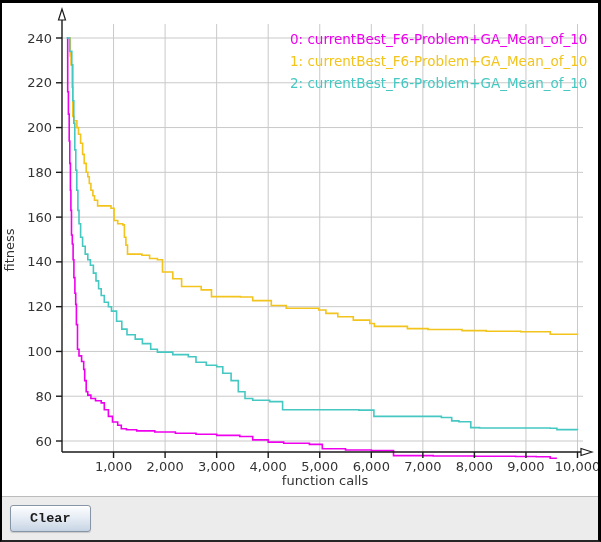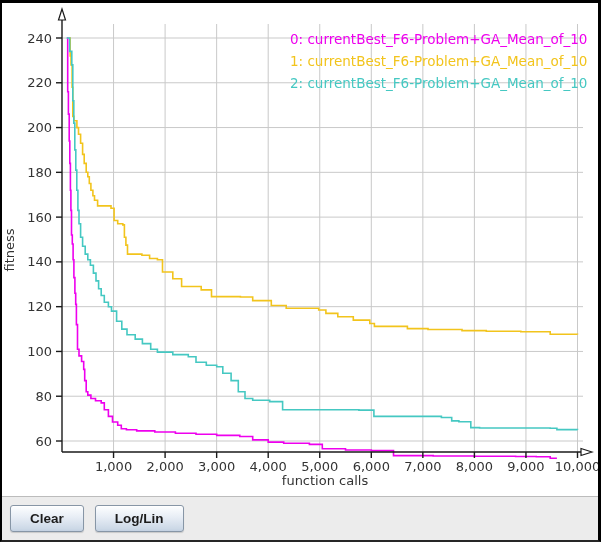--- a/index.html
+++ b/index.html
@@ -17,21 +17,21 @@
   .chart-area{
     position:relative;width:596px;height:493px;background:#ffffff;overflow:hidden;
   }
   .chart-area svg{display:block;}
   .footer{
     width:596px;height:44px;background:#ececec;border-top:1px solid #bcbcbc;
     display:flex;align-items:center;gap:11px;padding:0 0 0 8px;
   }
   .jbutton{
     height:27px;padding:0 19px;
-    font-family:Liberation Sans, sans-serif;
+    font-family:Liberation Mono, monospace;
     font-size:13.5px;font-weight:bold;color:#1c1c1c;
     background:linear-gradient(to bottom,#fdfeff 0%,#e7edf5 45%,#cdd9e7 90%,#c3d1e1 100%);
     border:1px solid #8796a6;border-radius:3px;
     box-shadow:inset 0 1px 0 rgba(255,255,255,.9), 0 1px 1px rgba(0,0,0,.15);
     cursor:pointer;white-space:nowrap;
   }
 </style>
 </head>
 <body>
 
@@ -113,15 +113,14 @@
         </g>
         <text x="12" y="247" text-anchor="middle" fill="#333333" font-size="13px" transform="rotate(-90 12 247)">fitness</text>
         <text x="323" y="482" text-anchor="middle" fill="#333333" font-size="13px">function calls</text>
         <text x="288" y="41" fill="#ee00ee" font-size="13.5px">0: currentBest_F6-Problem+GA_Mean_of_10</text>
         <text x="288" y="63" fill="#f2c41c" font-size="13.5px">1: currentBest_F6-Problem+GA_Mean_of_10</text>
         <text x="288" y="85" fill="#45c8c2" font-size="13.5px">2: currentBest_F6-Problem+GA_Mean_of_10</text>
       </svg>
   </div>
   <div class="footer">
     <button class="jbutton">Clear</button>
-    <button class="jbutton">Log/Lin</button>
   </div>
 </div>
 
 </body></html>

